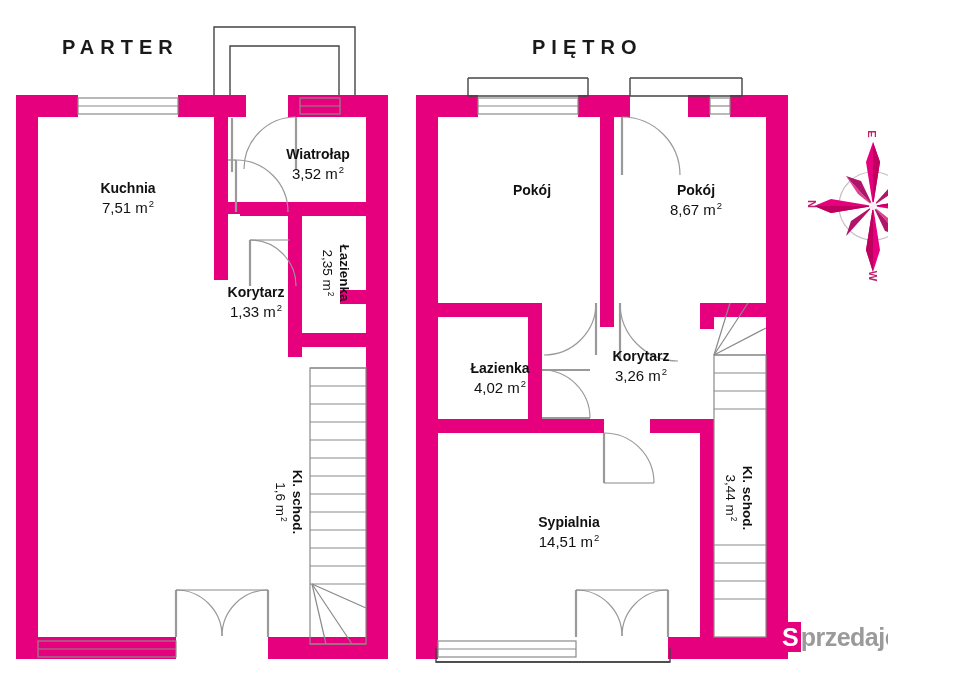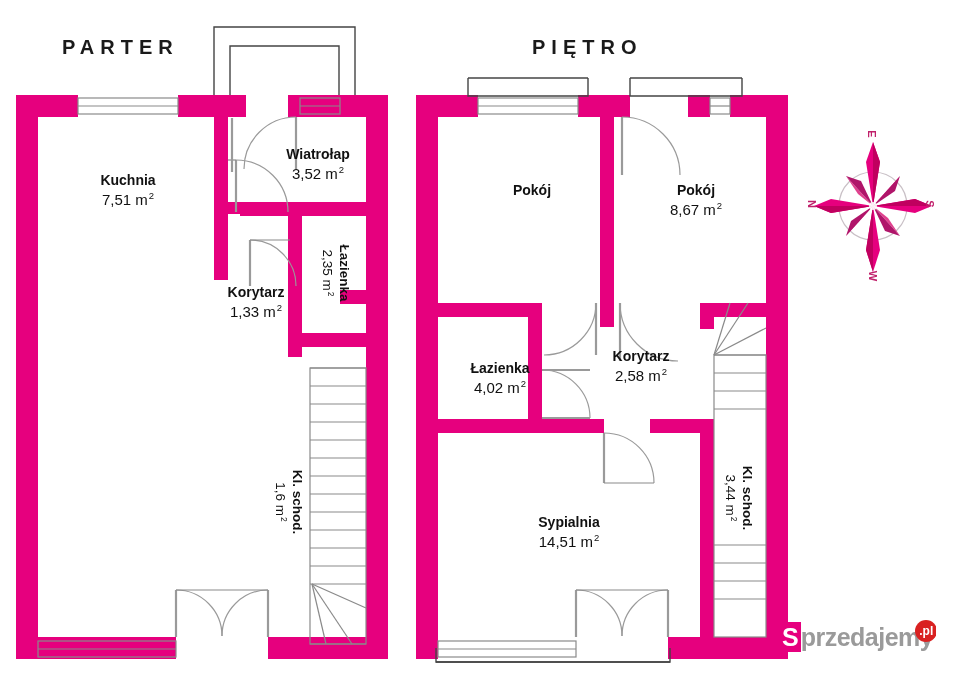--- a/index.html
+++ b/index.html
@@ -10,21 +10,20 @@
   }
   body {
     font-family: "Liberation Sans", sans-serif;
   }
   #plan-root {
     position: relative;
     width: 888px;
     height: 675px;
     background: #ffffff;
     overflow: hidden;
-    padding-left: 48px;
   }
   svg.plan-svg {
     position: absolute;
     left: 0;
     top: 0;
     width: 960px;
     height: 675px;
   }
   .floor-title {
     position: absolute;
@@ -371,21 +370,21 @@
       <rect class="thin" x="438" y="641" width="138" height="16"></rect>
       <line class="thin" x1="438" y1="649" x2="576" y2="649"></line>
       <polyline class="thindk" points="436,648 436,662 670,662 670,648"></polyline>
       <line class="thindk" x1="436" y1="662" x2="670" y2="662"></line>
     </g>
   </svg>
 
   <div class="floor-title" id="title-parter">PARTER</div>
   <div class="floor-title" id="title-pietro">PIĘTRO</div>
 
-  <div class="room-label" style="left:58px; top:172px; width:140px;">
+  <div class="room-label" style="left:58px; top:180px; width:140px;">
     <span class="rname">Kuchnia</span>
     <span class="rarea"><span>7,51</span> <span>m</span><span class="sup">2</span></span>
   </div>
 
   <div class="room-label" style="left:258px; top:146px; width:120px;">
     <span class="rname">Wiatrołap</span>
     <span class="rarea"><span>3,52</span> <span>m</span><span class="sup">2</span></span>
   </div>
 
   <div class="room-label vert small" style="left:353px; top:218px; width:110px;">
@@ -413,21 +412,21 @@
     <span class="rarea"><span>8,67</span> <span>m</span><span class="sup">2</span></span>
   </div>
 
   <div class="room-label" style="left:440px; top:360px; width:120px;">
     <span class="rname">Łazienka</span>
     <span class="rarea"><span>4,02</span> <span>m</span><span class="sup">2</span></span>
   </div>
 
   <div class="room-label" style="left:576px; top:348px; width:130px;">
     <span class="rname">Korytarz</span>
-    <span class="rarea"><span>2,58</span> <span>m</span><span class="sup">2</span></span>
+    <span class="rarea"><span>3,26</span> <span>m</span><span class="sup">2</span></span>
   </div>
 
   <div class="room-label" style="left:496px; top:514px; width:146px;">
     <span class="rname">Sypialnia</span>
     <span class="rarea"><span>14,51</span> <span>m</span><span class="sup">2</span></span>
   </div>
 
   <div class="room-label vert small" style="left:756px; top:448px; width:100px;">
     <span class="rname">Kl. schod.</span>
     <span class="rarea"><span>3,44</span> <span>m</span><span class="sup">2</span></span>

